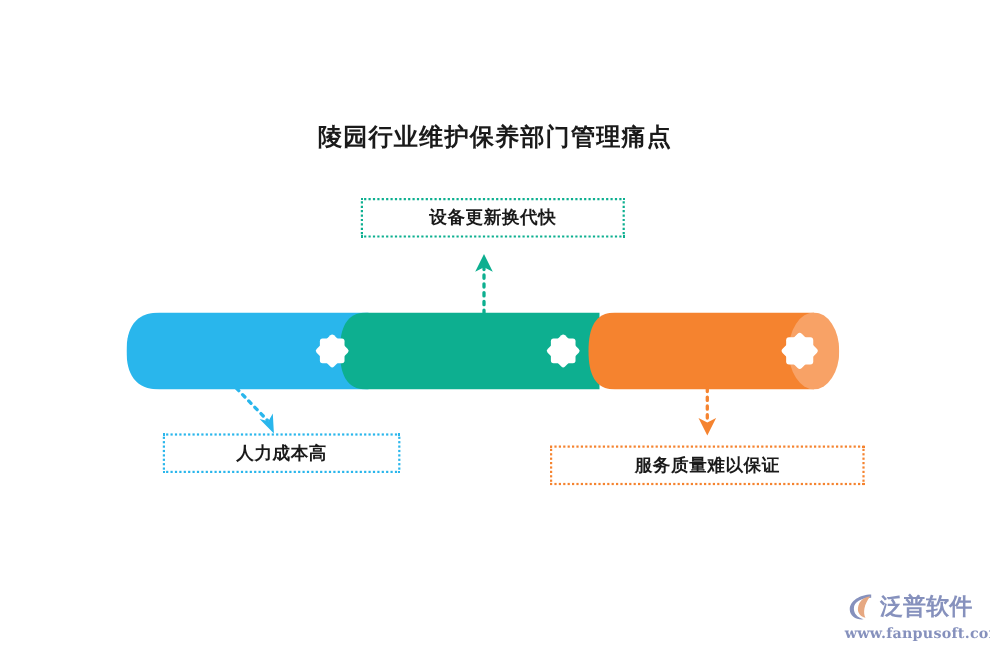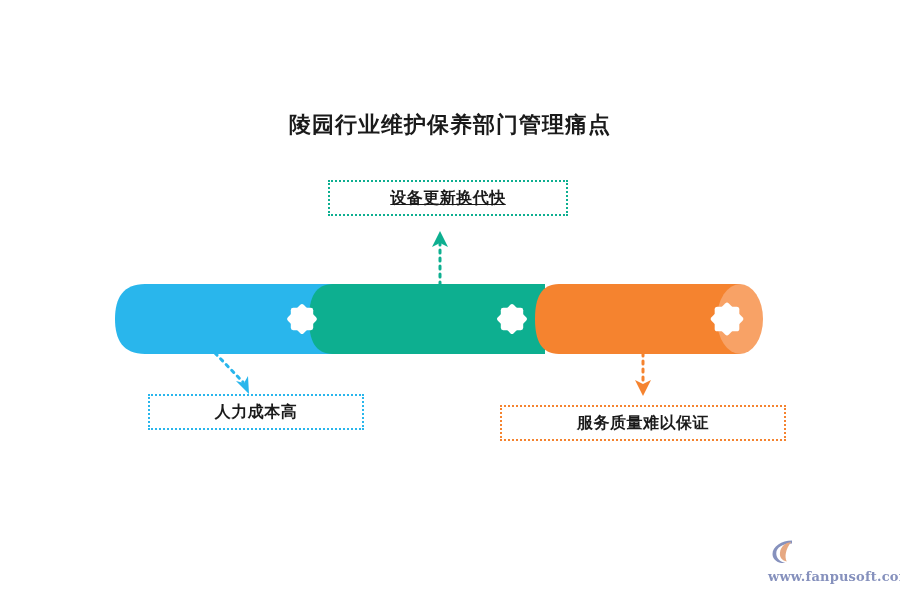--- a/index.html
+++ b/index.html
@@ -59,21 +59,20 @@
     color: #1a1a1a;
     letter-spacing: 0.5px;
     white-space: nowrap;
   }
   .callout-top {
     left: 328px;
     top: 180px;
     width: 240px;
     height: 36px;
     border: 2px dotted #0DAF90;
-    text-decoration: underline;
   }
   .callout-left {
     left: 148px;
     top: 394px;
     width: 216px;
     height: 36px;
     border: 2px dotted #29B6EC;
   }
   .callout-right {
     left: 500px;
@@ -196,17 +195,18 @@
   </div>
 
   <div class="logo">
     <div class="logo-row">
       <svg class="logo-mark" viewBox="0 0 40 40" xmlns="http://www.w3.org/2000/svg">
         <path d="M32 6 C18 6, 6 14, 6 24 C6 32, 14 37, 23 36
                  C15 34, 11 29, 11 23 C11 15, 20 10, 32 10 Z" fill="#8691bd"></path>
         <path d="M31 8 C23 9, 17 14, 16 22 C15 28, 19 33, 25 34
                  C22 28, 23 18, 31 8 Z" fill="#e6a882"></path>
       </svg>
+      <span class="logo-name">泛普软件</span>
     </div>
     <div class="logo-url">www.fanpusoft.com</div>
   </div>
 
 </div>
 
 </body></html>

